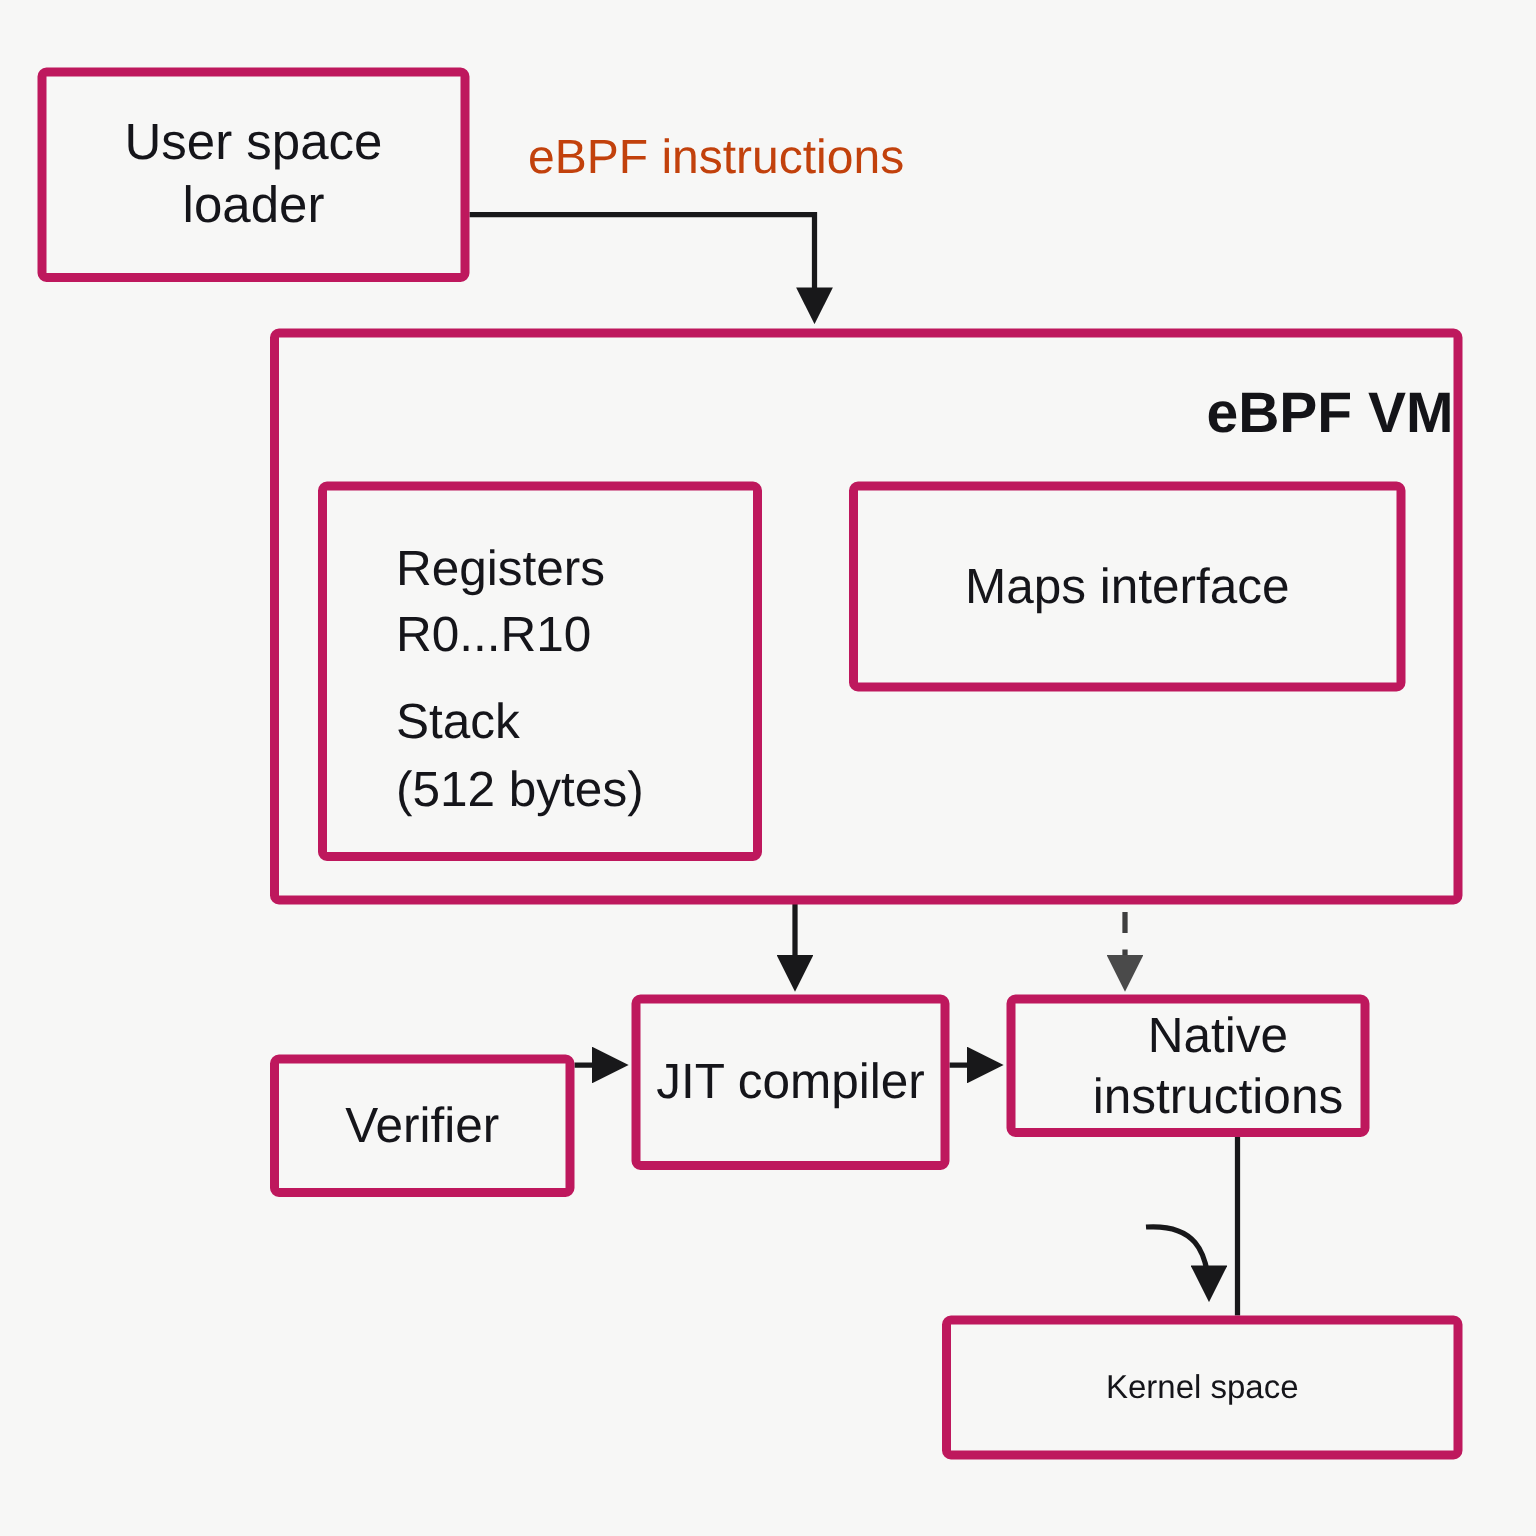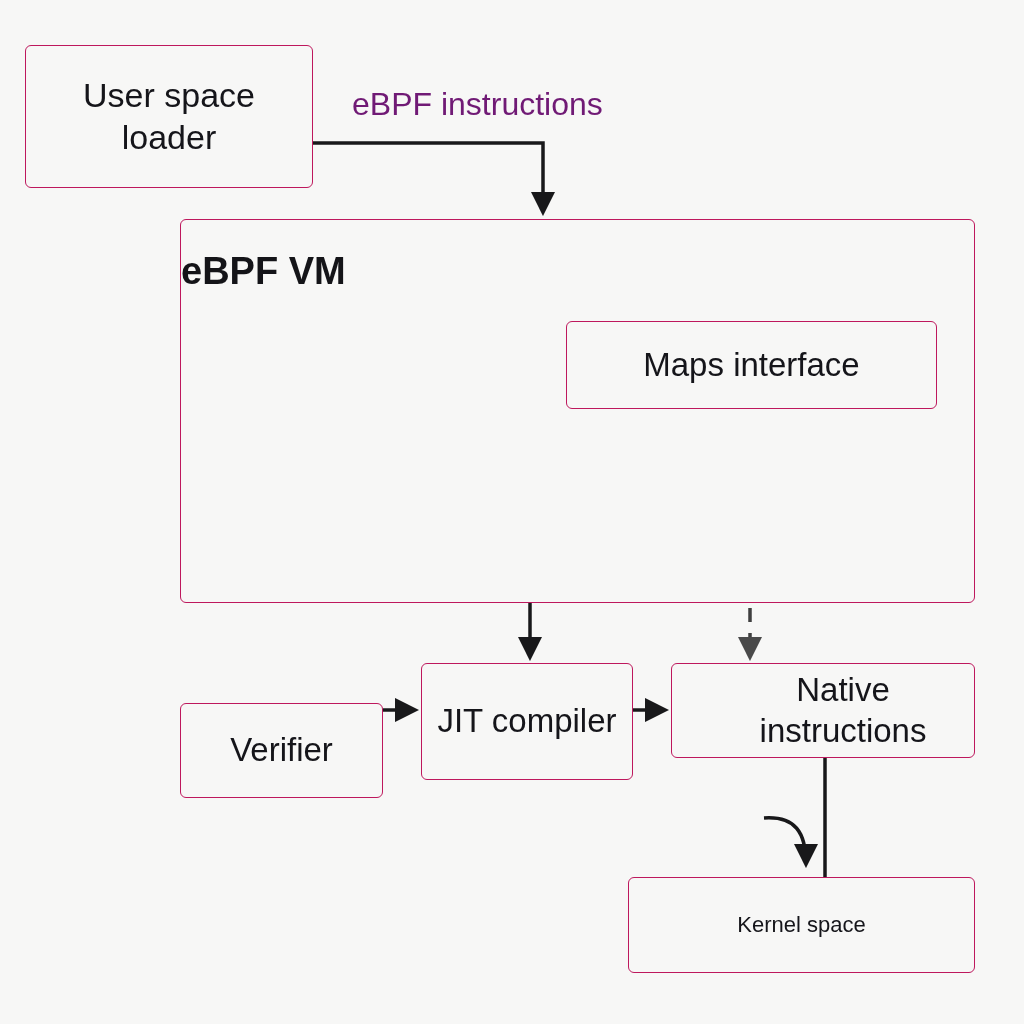--- a/index.html
+++ b/index.html
@@ -18,21 +18,21 @@
   #wires {
     position: absolute;
     left: 0; top: 0;
     width: 1024px;
     height: 1024px;
     pointer-events: none;
   }
   .node {
     position: absolute;
     box-sizing: border-box;
-    border: 1px solid #be185d;
+    border: 6px solid #be185d;
     border-radius: 6px;
     background: #f7f7f6;
     display: flex;
     align-items: center;
     justify-content: center;
     color: #15151a;
   }
   .node .label {
     text-align: center;
     line-height: 1.22;
@@ -44,68 +44,68 @@
   }
   #node-user-space-loader .label { font-size: 34px; }
 
   #node-ebpf-vm {
     left: 180px; top: 219px; width: 795px; height: 384px;
     display: block;
   }
   #vm-title {
     position: absolute;
     left: 0; right: 0; top: 30px;
-    text-align: left;
+    text-align: right;
     font-size: 38px;
     font-weight: bold;
     color: #141418;
   }
   #node-registers {
     left: 212px; top: 321px; width: 296px; height: 253px;
     display: block;
     padding: 30px 0 0 46px;
   }
   #node-registers .reg-line {
     font-size: 33px;
     line-height: 1.34;
     color: #15151a;
     text-align: left;
   }
   #node-registers .reg-gap { height: 14px; }
 
   #node-maps-interface {
-    left: 566px; top: 321px; width: 371px; height: 88px;
+    left: 566px; top: 321px; width: 371px; height: 140px;
   }
   #node-maps-interface .label { font-size: 33px; }
 
   #node-verifier {
     left: 180px; top: 663px; width: 203px; height: 95px; margin-top: 40px;
   }
   #node-verifier .label { font-size: 33px; }
 
   #node-jit-compiler {
     left: 421px; top: 663px; width: 212px; height: 117px;
   }
   #node-jit-compiler .label { font-size: 33px; }
 
   #node-native-instructions {
-    left: 671px; top: 663px; width: 304px; height: 95px; padding-left: 40px;
+    left: 671px; top: 663px; width: 242px; height: 95px; padding-left: 40px;
   }
   #node-native-instructions .label { font-size: 33px; }
 
   #node-kernel-space {
     left: 628px; top: 877px; width: 347px; height: 96px;
   }
   #node-kernel-space .label { font-size: 22px; }
 
   
   .edge-label {
     position: absolute;
     font-size: 32px;
-    color: #701a75;
+    color: #c2410c;
     white-space: nowrap;
   }
   #label-ebpf-instructions { left: 352px; top: 86px; }
   #label-attach-to-hook   { left: 477px; top: 796px; }
 </style>
 </head>
 <body>
 
 <div id="canvas">
 
@@ -136,20 +136,27 @@
 
   <div class="node" id="node-user-space-loader">
     <div class="label">User space
 loader</div>
   </div>
 
   <div class="node" id="node-ebpf-vm">
     <div id="vm-title">eBPF VM</div>
   </div>
 
+  <div class="node" id="node-registers">
+    <div class="reg-line">Registers</div>
+    <div class="reg-line">R0...R10</div>
+    <div class="reg-gap"></div>
+    <div class="reg-line">Stack</div>
+    <div class="reg-line">(512 bytes)</div>
+  </div>
 
   <div class="node" id="node-maps-interface">
     <div class="label">Maps interface</div>
   </div>
 
   <div class="node" id="node-verifier">
     <div class="label">Verifier</div>
   </div>
 
   <div class="node" id="node-jit-compiler">

